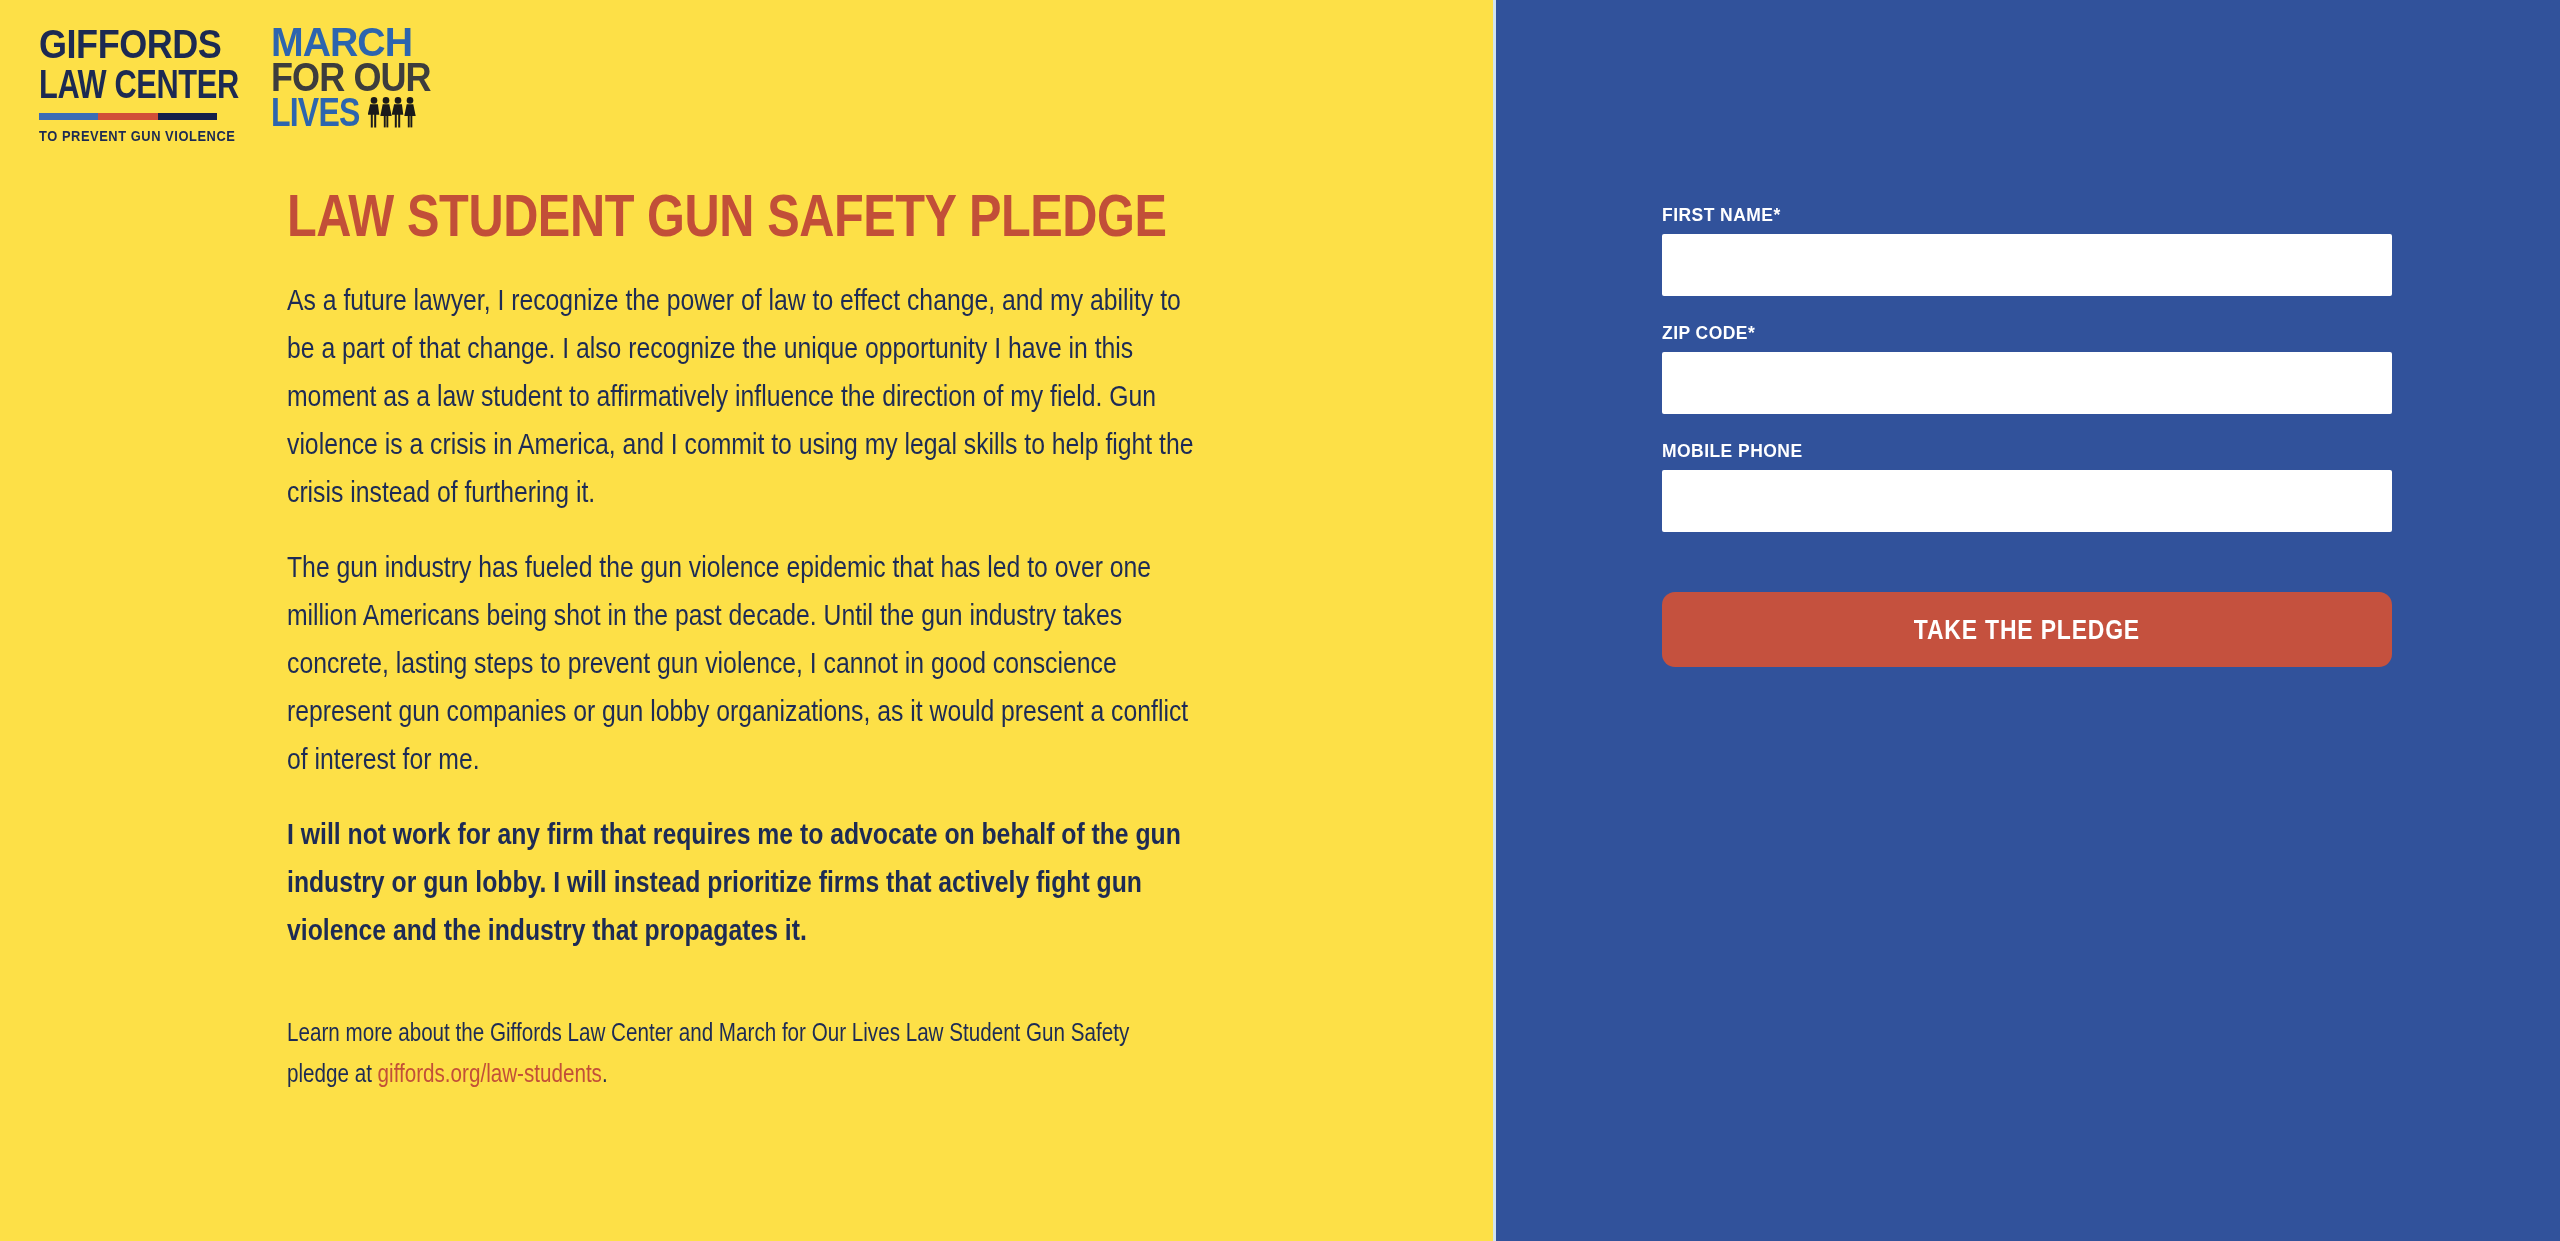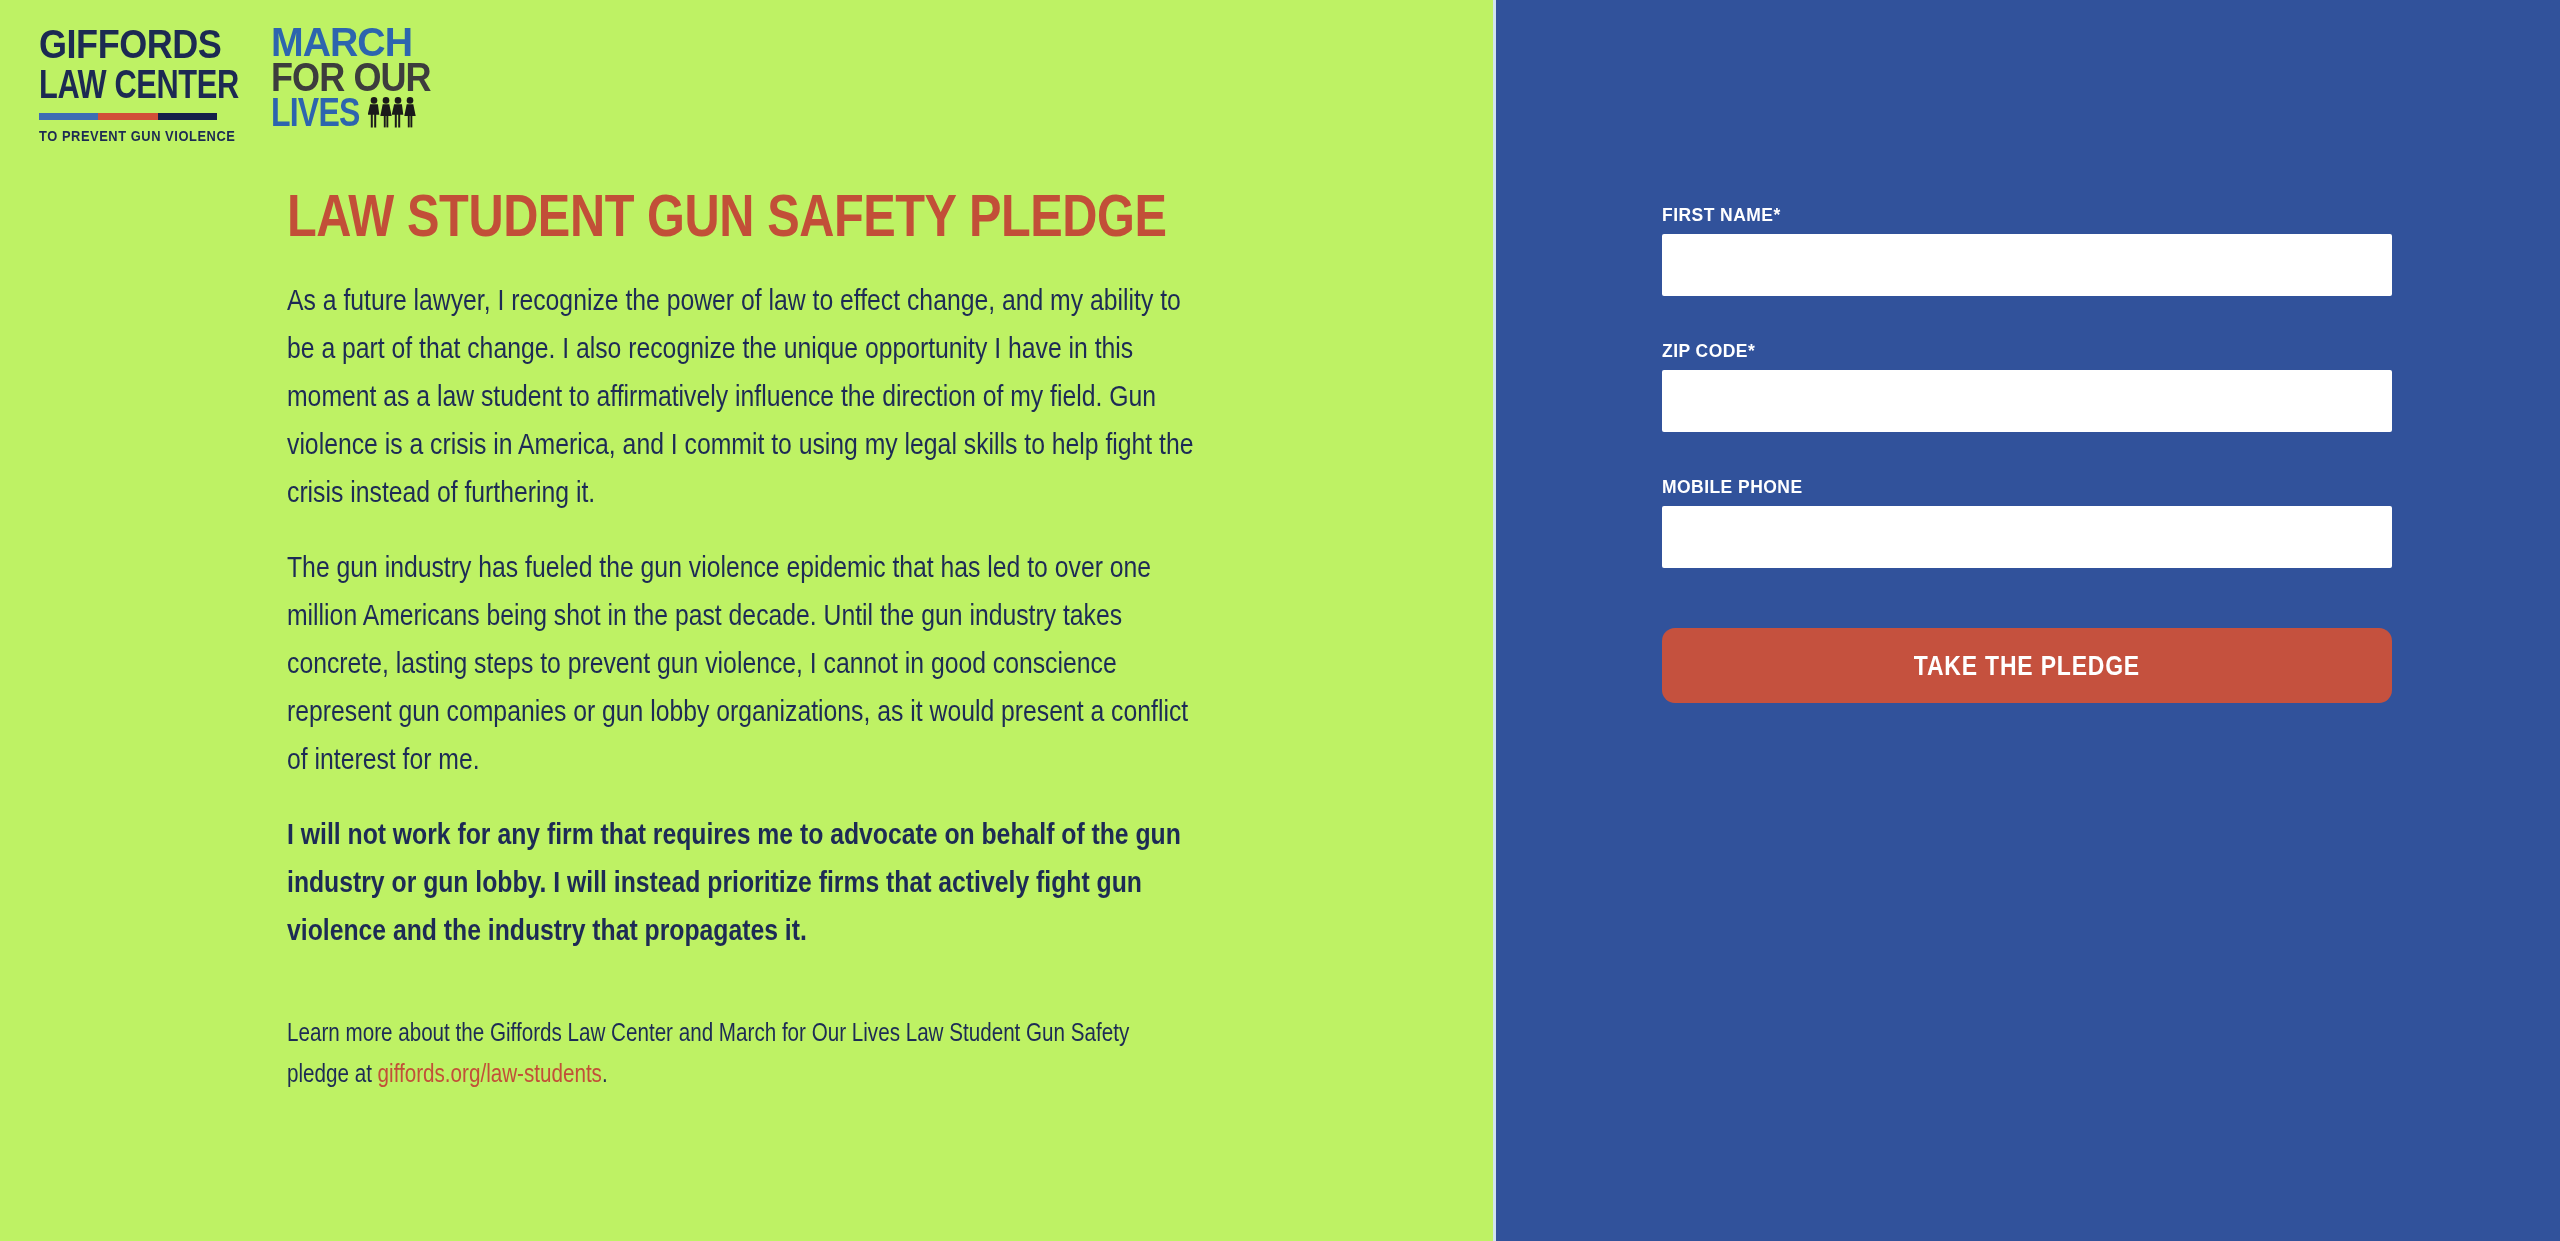--- a/index.html
+++ b/index.html
@@ -3,21 +3,21 @@
 <meta charset="utf-8">
 <style>
   * { box-sizing: border-box; margin: 0; padding: 0; }
   html,body { width: 2560px; height: 1241px; }
   body {
     font-family: "Liberation Sans", sans-serif;
     background: #ffffff;
     position: relative;
     overflow: hidden;
   }
-  .page { position: relative; width: 2084px; height: 1241px; background: #bef264; }
+  .page { position: relative; width: 2084px; height: 1241px; background: #fde047; }
 
   
   .logo-giffords {
     position: absolute; left: 39px; top: 24px; width: 180px;
     color: #1C2A52;
   }
   .g-line { display: block; font-weight: bold; transform-origin: 0 0; white-space: nowrap; }
   .g-line1 { font-size: 40px; line-height: 40px; transform: scaleX(0.90); letter-spacing: -0.5px; }
   .g-line2 { font-size: 40px; line-height: 40px; transform: scaleX(0.77); letter-spacing: -0.5px; }
   .g-bar { display: flex; width: 178px; height: 7px; margin-top: 9px; }
@@ -53,21 +53,21 @@
   .footer-p { font-size: 25px; line-height: 41px; color: #1D2B55; margin-top: 58px; }
   .footer-link { color: #C24F38; text-decoration: none; cursor: pointer; }
 
   
   .panel {
     position: absolute; left: 1493px; top: 0; width: 1067px; height: 1241px;
     background: #31529B;
     box-shadow: inset 3px 0 0 #CFE3F1;
   }
   .form { padding: 204px 168px 0 169px; }
-  .field-group { margin-bottom: 44px; }
+  .field-group { margin-bottom: 26px; }
   .field-label {
     display: block; color: #ffffff; font-weight: bold; font-size: 19px;
     line-height: 22px; letter-spacing: 0.5px; margin-bottom: 8px;
     transform: scaleX(0.92); transform-origin: 0 0; white-space: nowrap;
   }
   .field-input {
     display: block; width: 730px; height: 62px; background: #ffffff;
     border: none; border-radius: 2px; font-family: "Liberation Sans", sans-serif;
     font-size: 28px; color: #1D2B55; padding: 0 18px; outline: none;
   }

